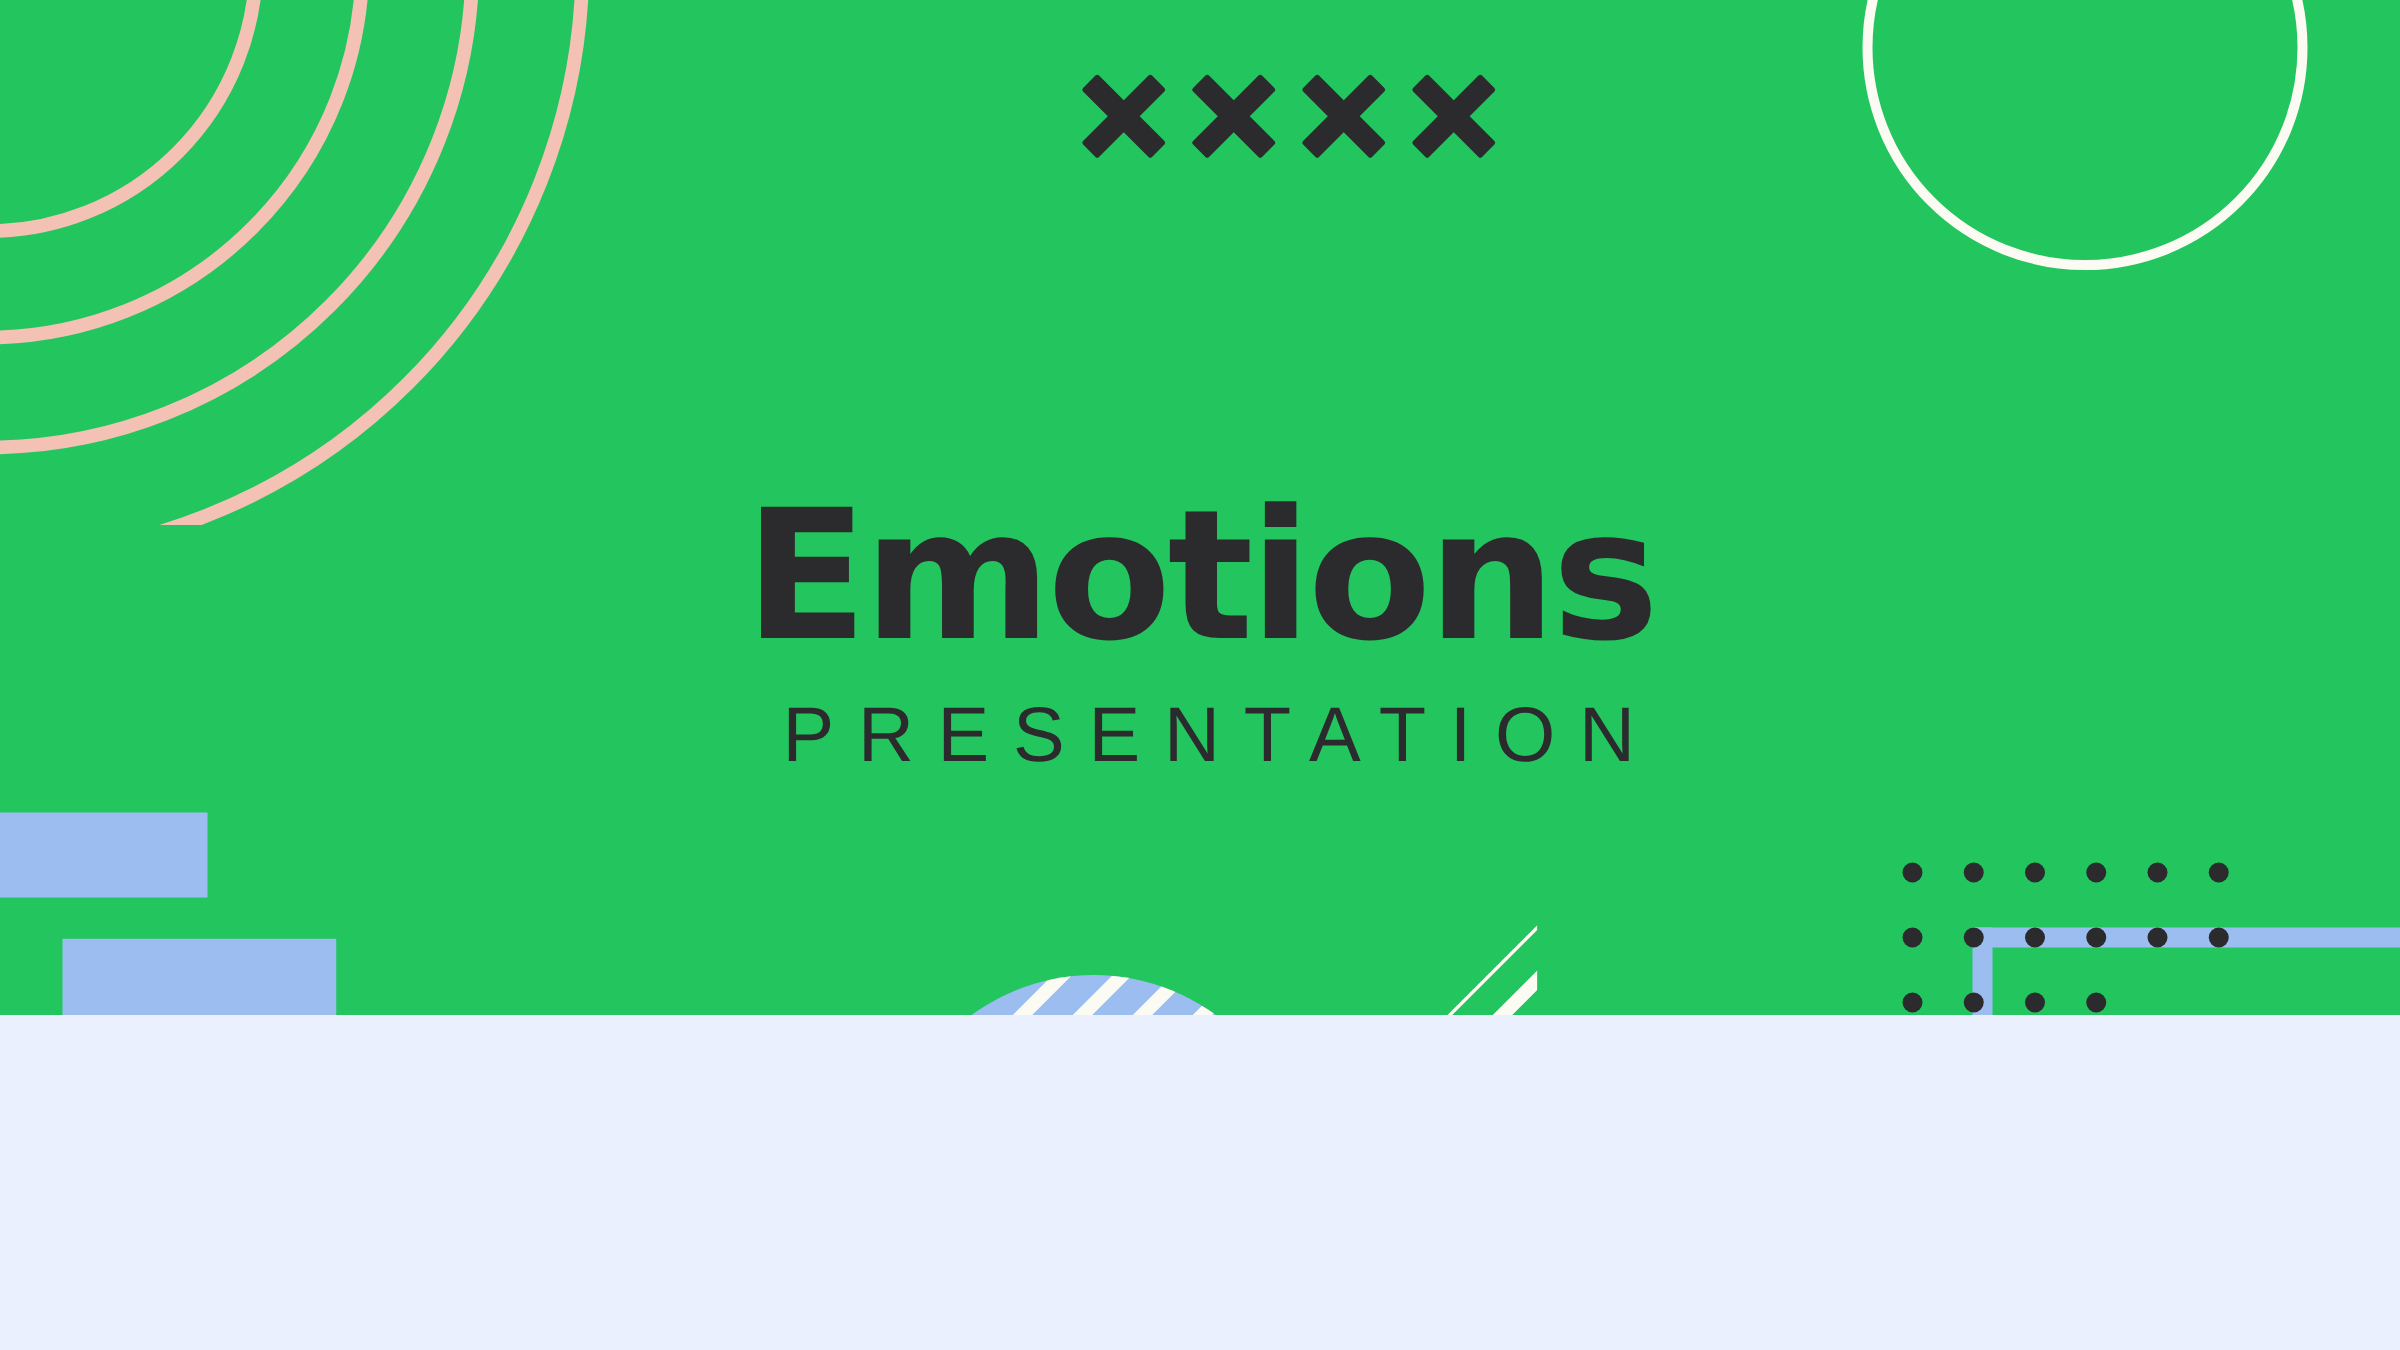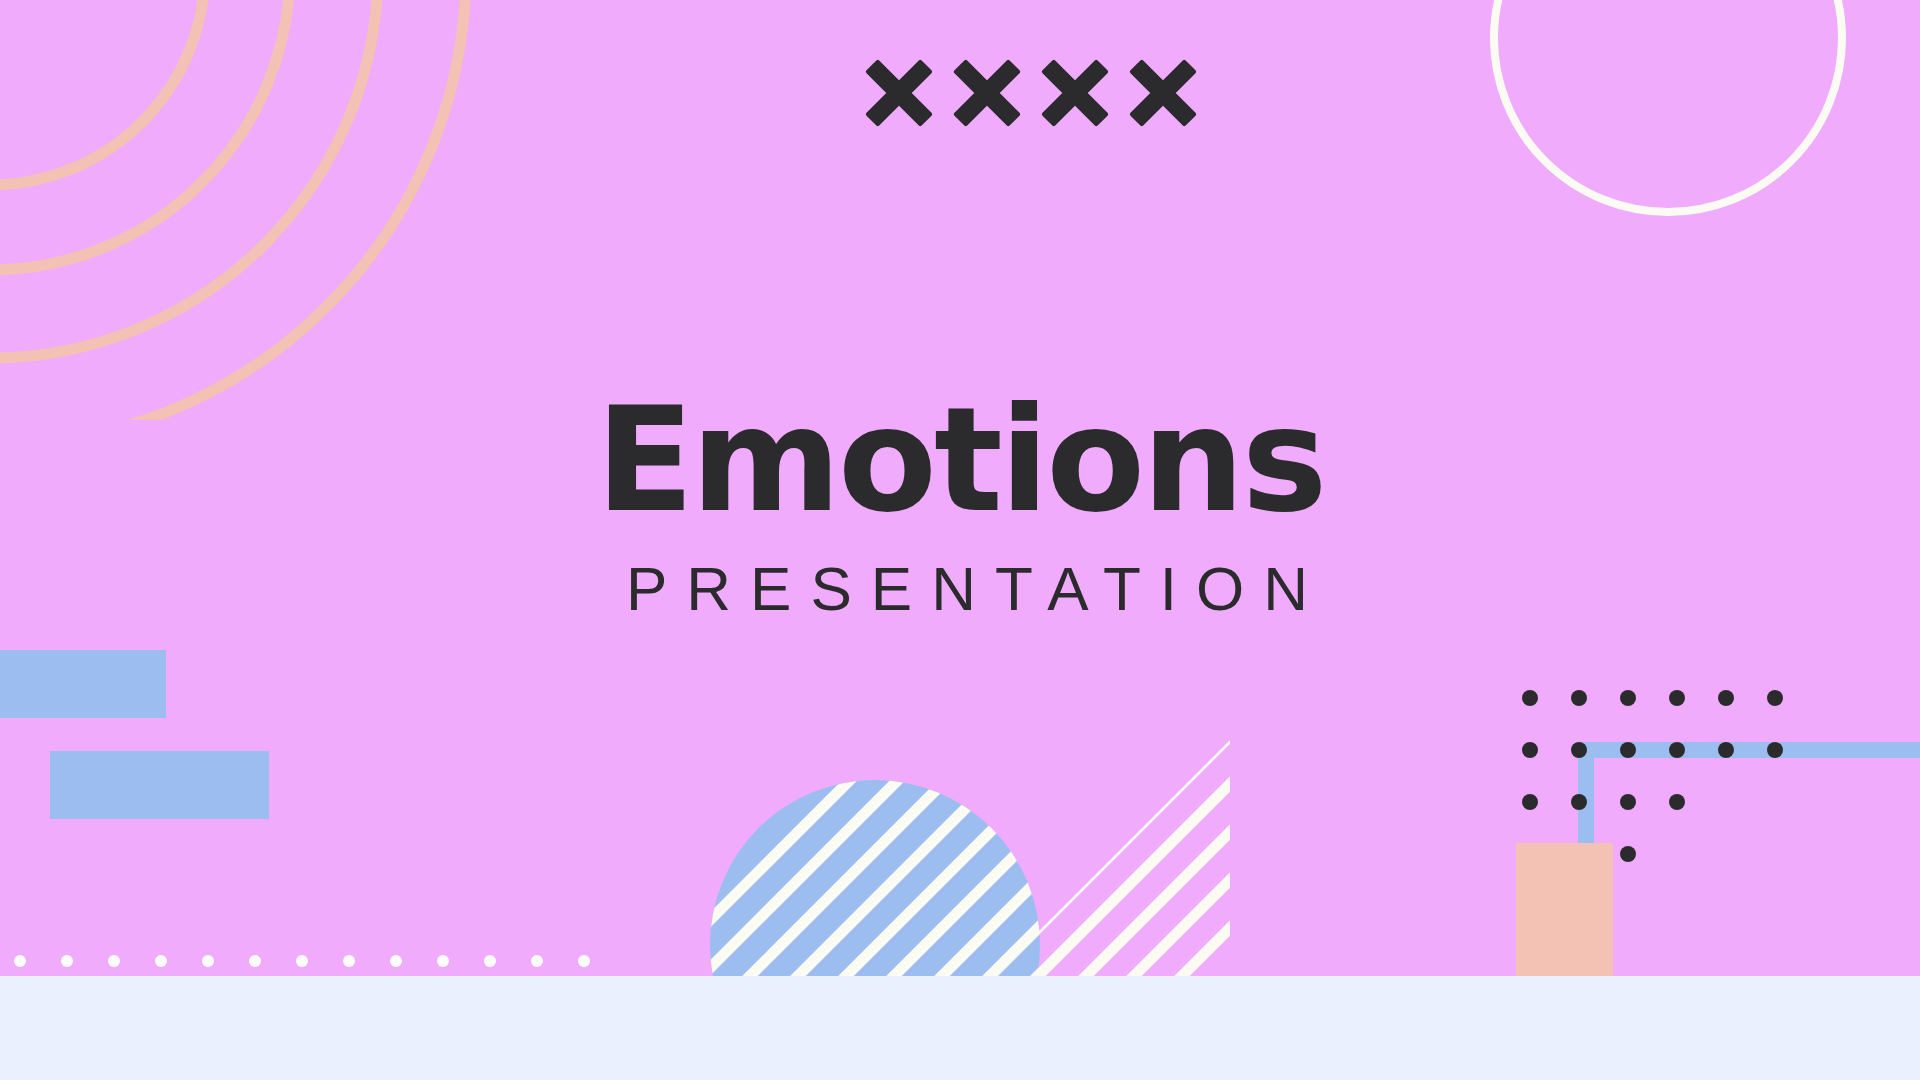--- a/index.html
+++ b/index.html
@@ -7,23 +7,23 @@
     padding: 0;
     background: #eaf0fd;
   }
   body {
     font-family: "Liberation Sans", sans-serif;
   }
 
   #slide {
     position: relative;
     width: 1920px;
-    height: 976px;
+    height: 812px;
     overflow: hidden;
-    background: #f0abfc;
+    background: #22c55e;
   }
 
   
   .arcs {
     position: absolute;
     left: 0;
     top: 0;
     width: 760px;
     height: 420px;
   }

